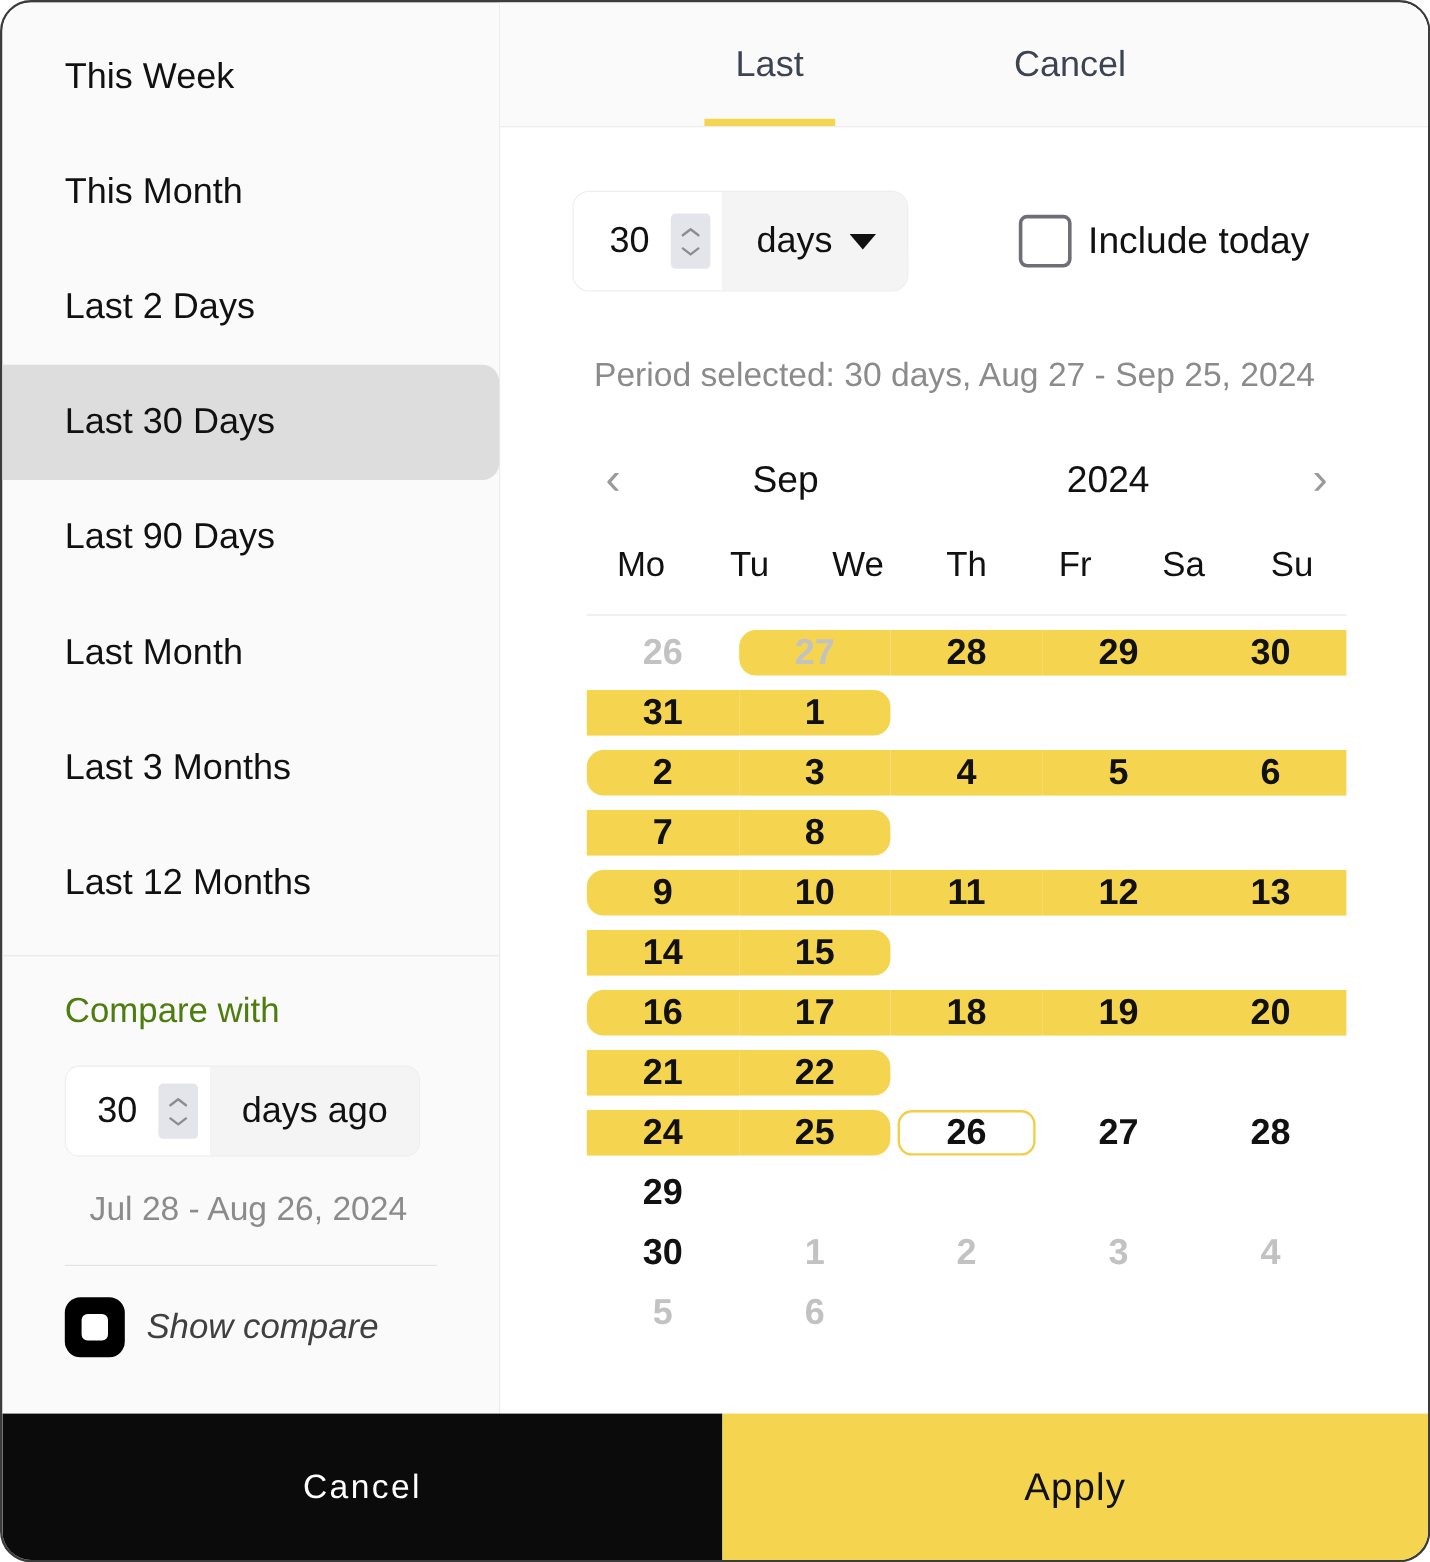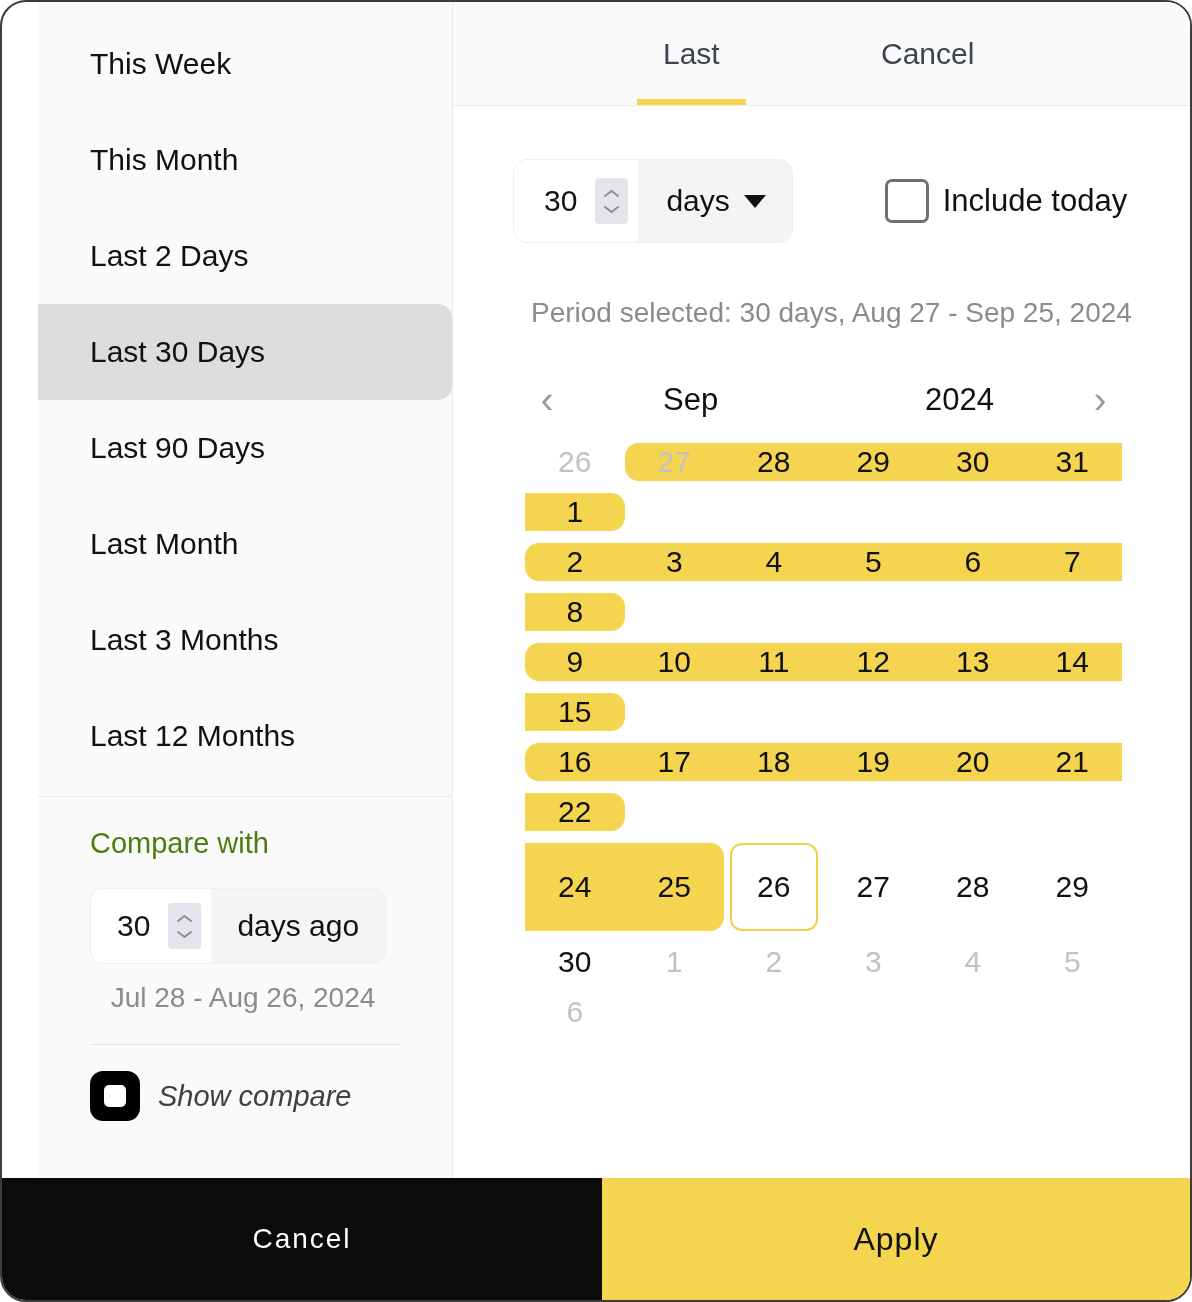--- a/index.html
+++ b/index.html
@@ -24,21 +24,20 @@
     background: #ffffff;
     overflow: hidden;
     display: flex;
     flex-direction: column;
   }
 
   .body-row {
     display: flex;
     flex: 1 1 auto;
     min-height: 0;
-    padding-left: 36px;
   }
 
   
   .sidebar {
     width: 415px;
     background: #fafafa;
     border-right: 1px solid #e9e9e9;
     box-sizing: border-box;
     display: flex;
     flex-direction: column;
@@ -126,21 +125,21 @@
     font-size: 30px;
     color: #111111;
     background: #f4f4f4;
     cursor: pointer;
   }
 
   .compare-range {
     font-size: 28px;
     color: #8b8b8b;
     text-align: center;
-    margin-top: 18px;
+    margin-top: 28px;
     padding-right: 4px;
   }
 
   .compare-divider {
     height: 1px;
     background: #e3e3e3;
     margin-top: 30px;
   }
 
   .show-compare-row {
@@ -191,21 +190,21 @@
   }
   .tab {
     height: 100%;
     display: flex;
     align-items: center;
     font-size: 30px;
     color: #3d4451;
     cursor: pointer;
     position: relative;
   }
-  #tab-last  { position: absolute; left: 210px; justify-content: center; }
+  #tab-last  { position: absolute; left: 196px; justify-content: center; }
   #tab-period{ position: absolute; left: 428px; }
   .tab.active::after {
     content: "";
     position: absolute;
     left: -26px;
     right: -26px;
     bottom: 0;
     height: 6px;
     background: #f5d54f;
   }
@@ -297,22 +296,23 @@
   }
   .weekday {
     text-align: center;
     font-size: 29px;
     color: #111111;
   }
 
   .weeks { margin-top: 6px; }
   .week {
     display: grid;
-    grid-template-columns: repeat(6, 1fr);
+    grid-template-columns: repeat(5, 1fr);
     height: 100px;
+    font-weight: bold;
   }
   .day {
     display: flex;
     align-items: center;
     justify-content: center;
     font-size: 30px;
     color: #111111;
     position: relative;
     cursor: pointer;
   }
@@ -478,20 +478,29 @@
         <div class="period-selected">Period selected: 30 days, Aug 27 - Sep 25, 2024</div>
 
         <div class="calendar">
           <div class="cal-header">
             <span class="nav-arrow">‹</span>
             <span class="cal-month">Sep</span>
             <span class="cal-year">2024</span>
             <span class="nav-arrow nav-next">›</span>
           </div>
 
+          <div class="weekdays" id="weekdays">
+              <div class="weekday">Mo</div>
+              <div class="weekday">Tu</div>
+              <div class="weekday">We</div>
+              <div class="weekday">Th</div>
+              <div class="weekday">Fr</div>
+              <div class="weekday">Sa</div>
+              <div class="weekday">Su</div>
+            </div>
           <div class="weeks" id="weeks">
               <div class="week">
                 <div class="day muted">
                   <span class="num">26</span>
                 </div>
                 <div class="day muted in-range range-start">
                   <span class="num">27</span>
                 </div>
                 <div class="day in-range">
                   <span class="num">28</span>

